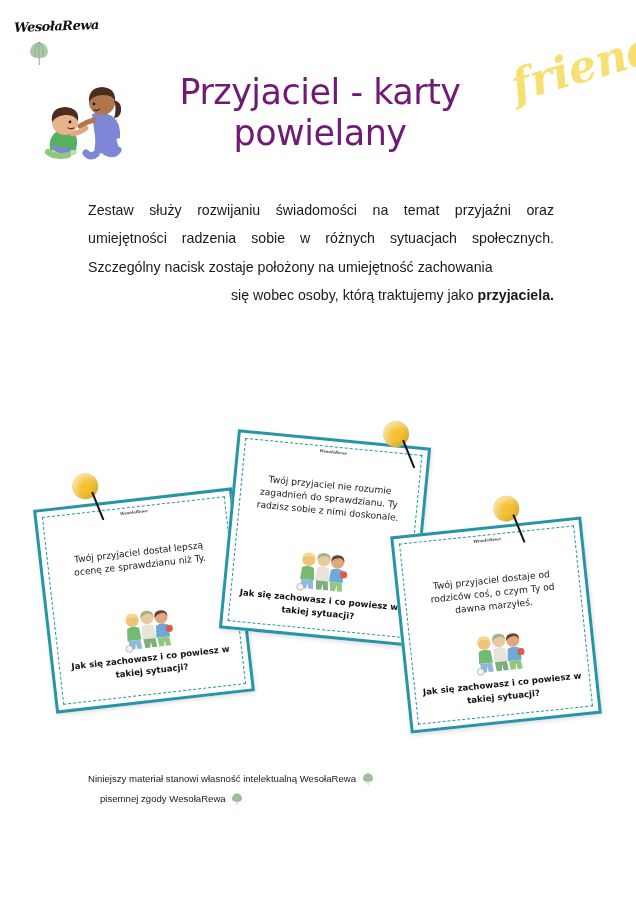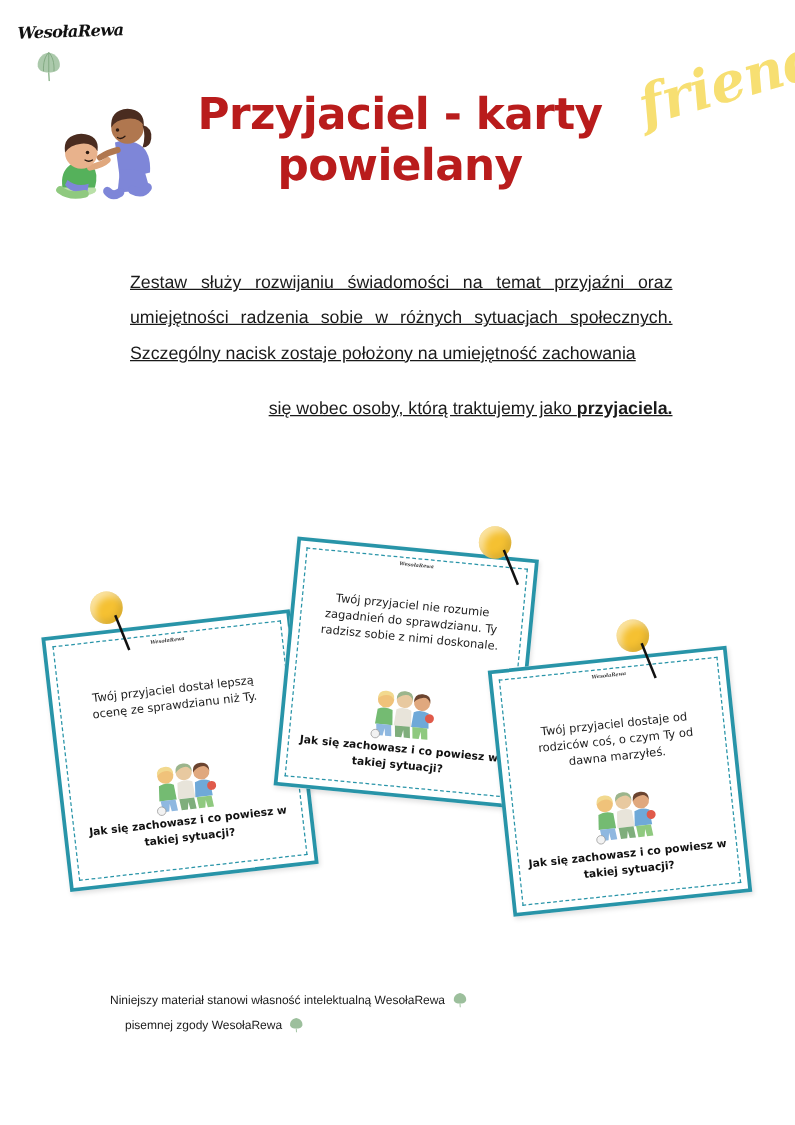--- a/index.html
+++ b/index.html
@@ -21,39 +21,39 @@
     white-space: nowrap;
   }
   .brand-leaf { margin-top: 4px; margin-left: 14px; }
 
   
   .kids-illo { position: absolute; left: 34px; top: 74px; }
   .title {
     position: absolute; left: 120px; top: 72px; width: 400px;
     text-align: center;
     font-family: "DejaVu Sans", sans-serif;
-    font-weight: 700; font-size: 35px; line-height: 1.18;
-    letter-spacing: -0.5px; color: #b91c1c;
+    font-weight: 400; font-size: 35px; line-height: 1.18;
+    letter-spacing: -0.5px; color: #701a75;
   }
   .friends {
     position: absolute; left: 505px; top: 62px;
     font-family: "DejaVu Serif", serif;
     font-style: italic; font-weight: 700;
     font-size: 44px; color: #f7df72;
     transform: rotate(-16deg); transform-origin: left top;
     white-space: nowrap;
   }
 
   
   .intro {
     position: absolute; left: 88px; top: 196px; width: 466px;
     font-size: 14.2px; line-height: 2.0; color: #1a1a1a;
     text-align: justify;
   }
-  .intro p { margin: 16px; text-decoration: underline; }
+  .intro p { margin: 0; }
   .intro p.last-left { text-align: right; }
   .intro b { font-weight: 700; }
   .intro .para2 { margin-top: 2px; }
 
   
   .board { position: absolute; left: 0; top: 418px; width: 636px; height: 310px; }
 
   .card-wrap { position: absolute; }
   .card {
     position: relative;
@@ -93,21 +93,21 @@
     box-shadow: inset -3px -3px 5px rgba(0,0,0,.10), inset 4px 4px 6px rgba(255,255,255,.55);
   }
   .pin .needle {
     position: absolute; left: 19px; top: 19px;
     width: 1.8px; height: 30px; background: #111;
     transform: rotate(-22deg); transform-origin: top center;
   }
 
   
   .footer {
-    position: absolute; left: 88px; top: 792px; width: 466px;
+    position: absolute; left: 88px; top: 770px; width: 466px;
     font-size: 9.6px; line-height: 1.78; color: #1a1a1a;
     text-align: justify;
   }
   .footer .line1 { text-align: left; }
   .footer .line4 { text-align: left; margin-left: 12px; }
   .leaf-inline { vertical-align: -3px; margin: 0 2px; }
 </style>
 </head>
 <body>
 

